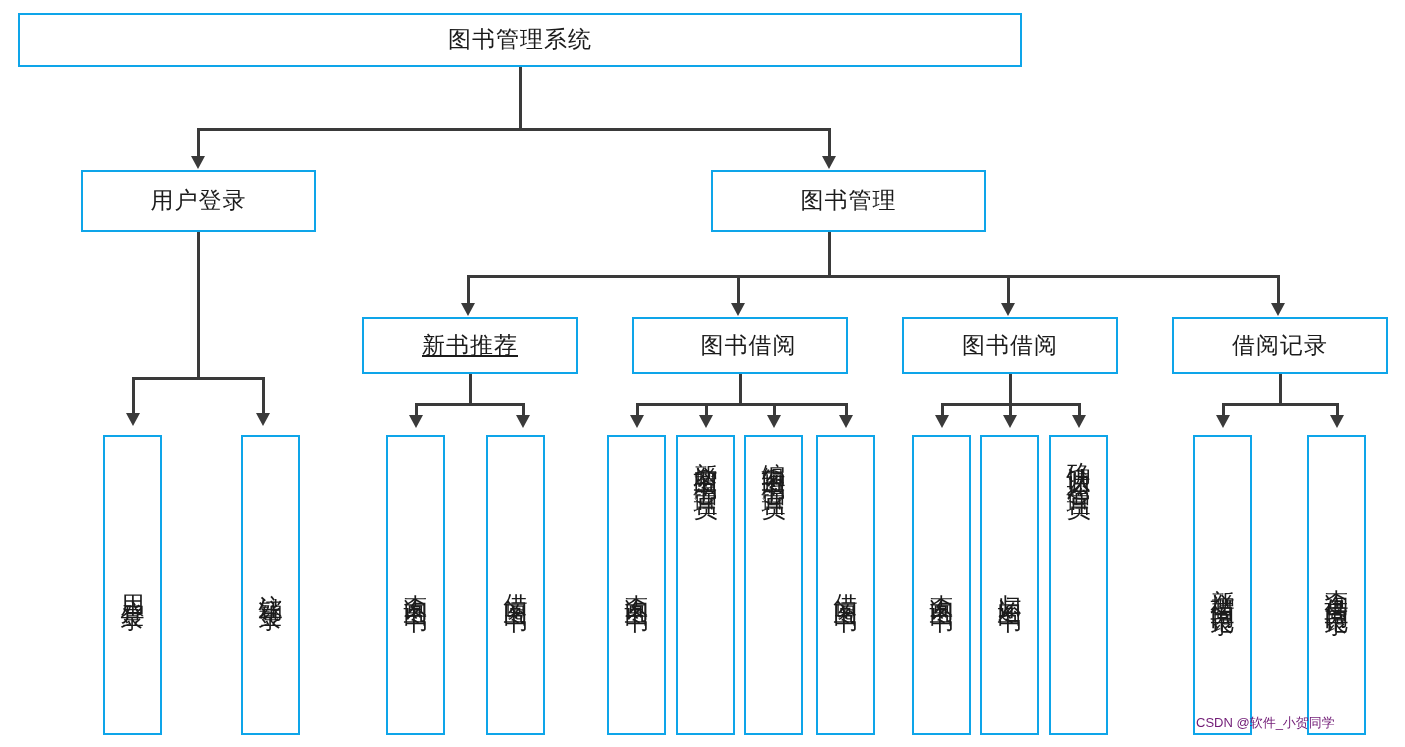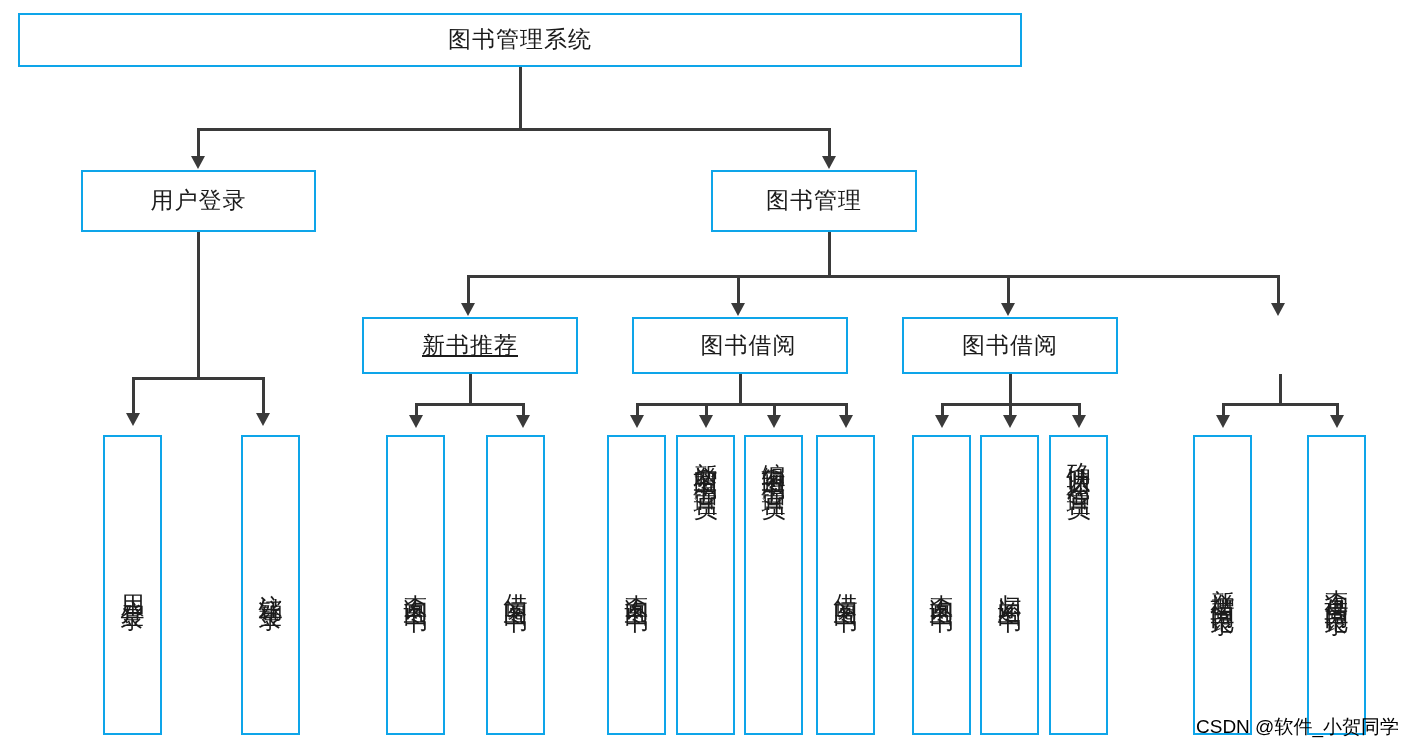--- a/index.html
+++ b/index.html
@@ -72,22 +72,22 @@
     height: 0;
     border-left: 7px solid transparent;
     border-right: 7px solid transparent;
     border-top: 13px solid #3a3a3a;
     z-index: 2;
   }
 
   
   #watermark {
     position: absolute;
-    color: #000000;
-    font-size: 19px;
+    color: #701a75;
+    font-size: 13px;
     white-space: nowrap;
     z-index: 6;
     user-select: none;
   }
 </style>
 </head>
 <body>
 
 <div id="canvas">
 
@@ -151,36 +151,39 @@
   <div class="arrow" style="left:1330px; top:415px;"></div>
 
   <div class="node node-h" style="left:18px; top:13px; width:1004px; height:54px;">
     <span>图书管理系统</span>
   </div>
 
   <div class="node node-h" style="left:81px; top:170px; width:235px; height:62px;">
     <span>用户登录</span>
   </div>
 
-  <div class="node node-h" style="left:711px; top:170px; width:206px; height:62px;">
+  <div class="node node-h" style="left:711px; top:170px; width:275px; height:62px;">
     <span>图书管理</span>
   </div>
 
   <div class="node node-h" style="left:362px; top:317px; width:216px; height:57px;text-decoration:underline;">
     <span>新书推荐</span>
   </div>
 
   <div class="node node-h" style="left:632px; top:317px; width:216px; height:57px;padding-left:17px;">
     <span>图书借阅</span>
   </div>
 
   <div class="node node-h" style="left:902px; top:317px; width:216px; height:57px;">
     <span>图书借阅</span>
   </div>
 
+  <div class="node node-h" style="left:1172px; top:317px; width:216px; height:57px;">
+    <span>借阅记录</span>
+  </div>
 
   <div class="node node-v centered" style="left:103px; top:435px; width:59px; height:300px;">
     <span class="vtext">用户登录</span>
   </div>
 
   <div class="node node-v centered" style="left:241px; top:435px; width:59px; height:300px;">
     <span class="vtext">注销登录</span>
   </div>
 
   <div class="node node-v centered" style="left:386px; top:435px; width:59px; height:300px;">

